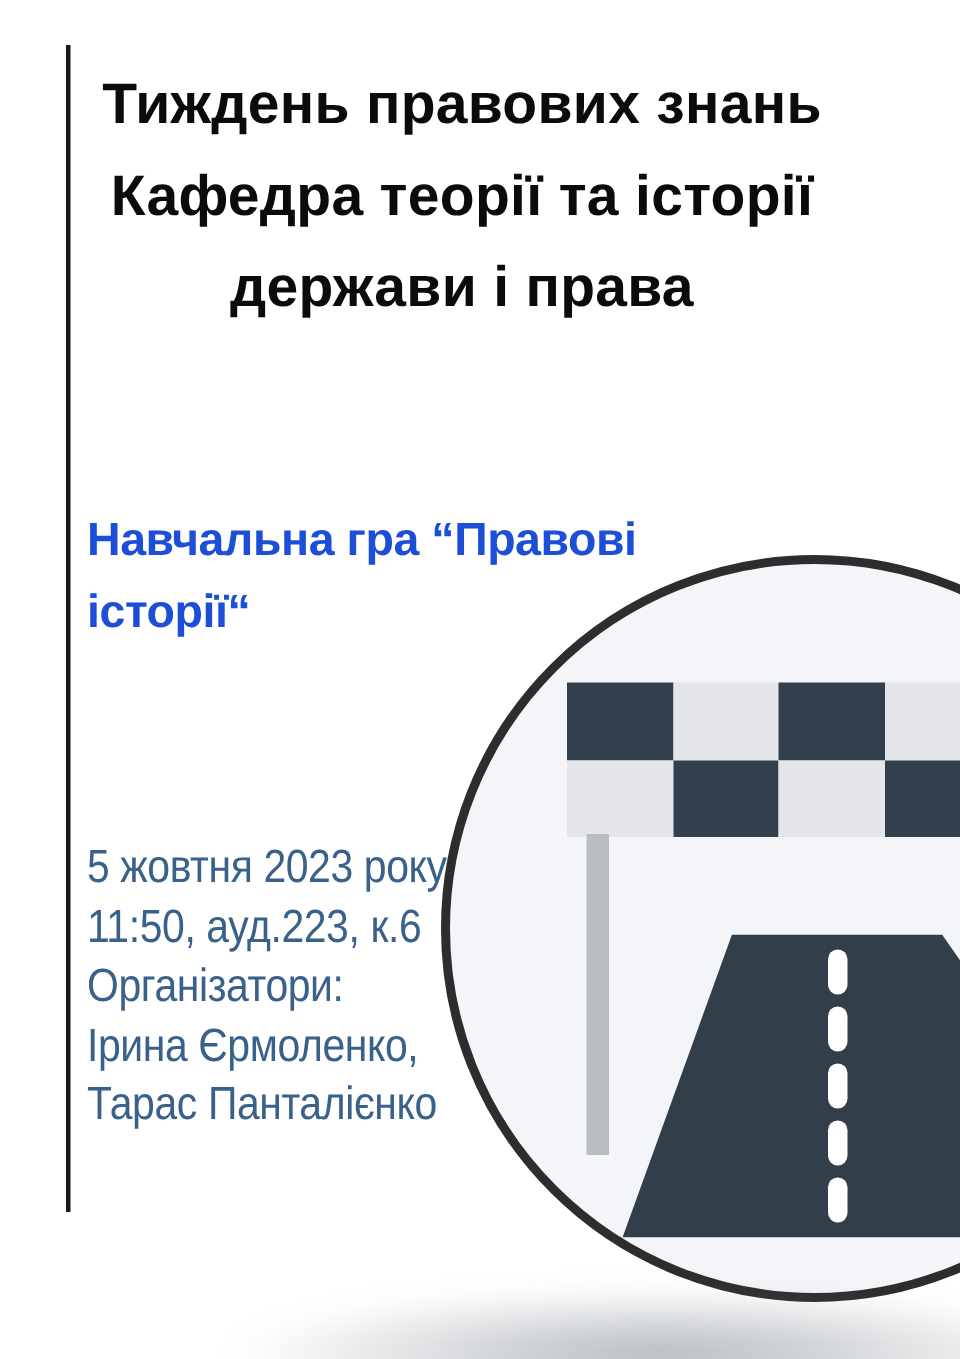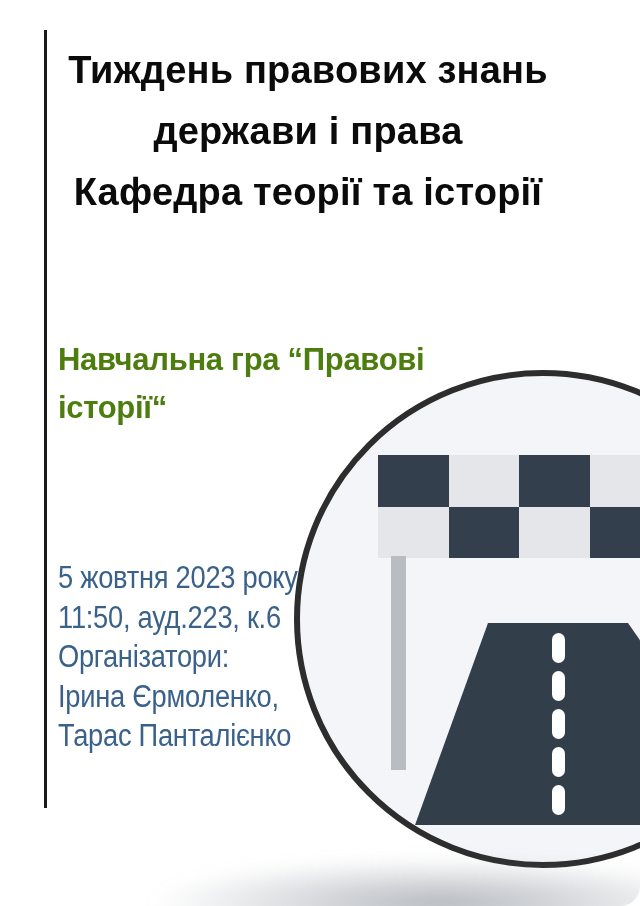--- a/index.html
+++ b/index.html
@@ -1,31 +1,31 @@
 <!DOCTYPE html>
 <html><head>
 <meta charset="utf-8">
 <style>
   html,body{margin:0;padding:0;background:#ffffff;}
   .page{
     position:relative;width:640px;height:906px;background:#ffffff;
-    overflow:hidden;font-family:"Liberation Sans", sans-serif;border-radius:20px;
+    overflow:hidden;font-family:"Liberation Sans", sans-serif;
   }
   .left-rule{
     position:absolute;left:44px;top:30px;width:3px;height:778px;
     background:#1a1a1a;
   }
   .title{
     position:absolute;left:52px;top:40px;width:512px;
     text-align:center;color:#0b0b0b;font-weight:bold;
     font-size:38px;line-height:61px;letter-spacing:0.2px;
   }
   .subtitle{
     position:absolute;left:58px;top:336px;width:430px;
-    color:#4d7c0f;font-weight:bold;font-size:31px;line-height:48px;
+    color:#1d4ed8;font-weight:bold;font-size:31px;line-height:48px;
     letter-spacing:-0.3px;
   }
   .details{
     position:absolute;left:58px;top:558px;width:330px;
     color:#39618a;font-size:31px;line-height:39.5px;
     transform:scaleX(0.88);transform-origin:0 0;letter-spacing:-0.3px;
   }
   .circle{
     position:absolute;left:294px;top:370px;width:486px;height:486px;
     border:6px solid #2d2d2d;border-radius:50%;background:#f3f5f8;
@@ -60,22 +60,22 @@
 </style>
 </head>
 <body>
 
 <div class="page">
 
   <div class="left-rule"></div>
 
   <div class="title">
     <div>Тиждень правових знань</div>
+    <div>Кафедра теорії та історії</div>
     <div>держави і права</div>
-    <div>Кафедра теорії та історії</div>
   </div>
 
   <div class="subtitle">
     <div>Навчальна гра “Правові</div>
     <div>історії“</div>
   </div>
 
   <div class="details">
     <div>5 жовтня 2023 року</div>
     <div>11:50, ауд.223, к.6</div>

